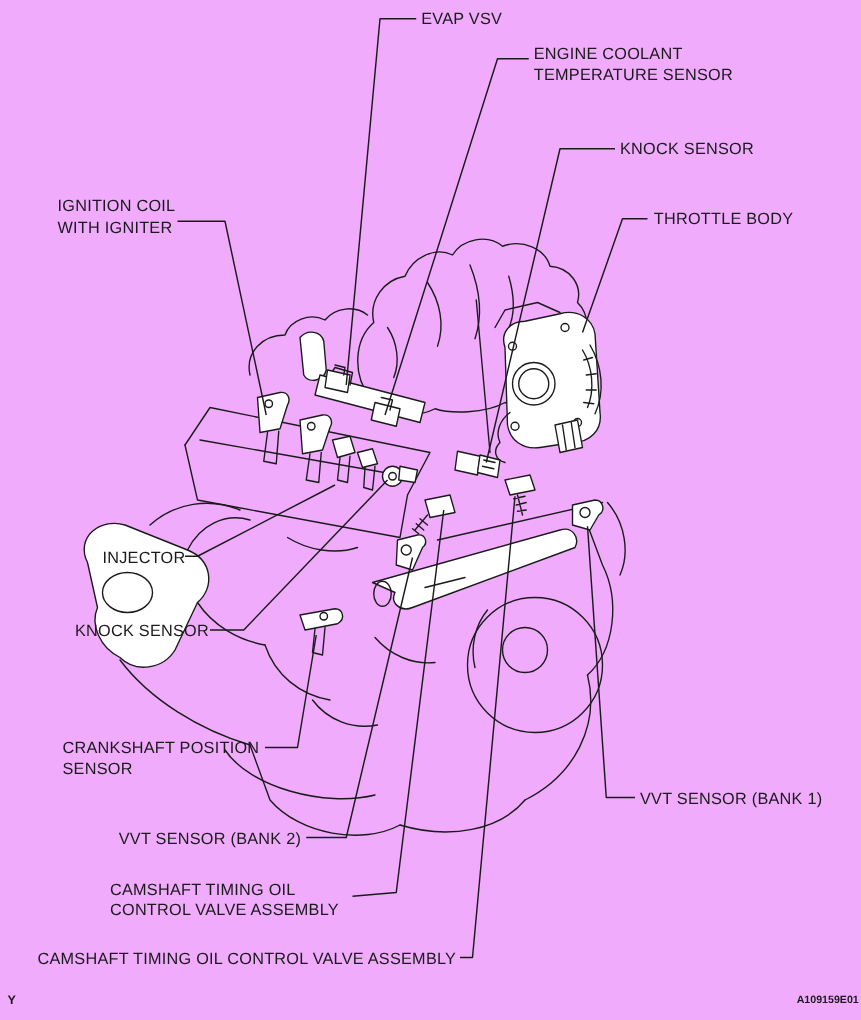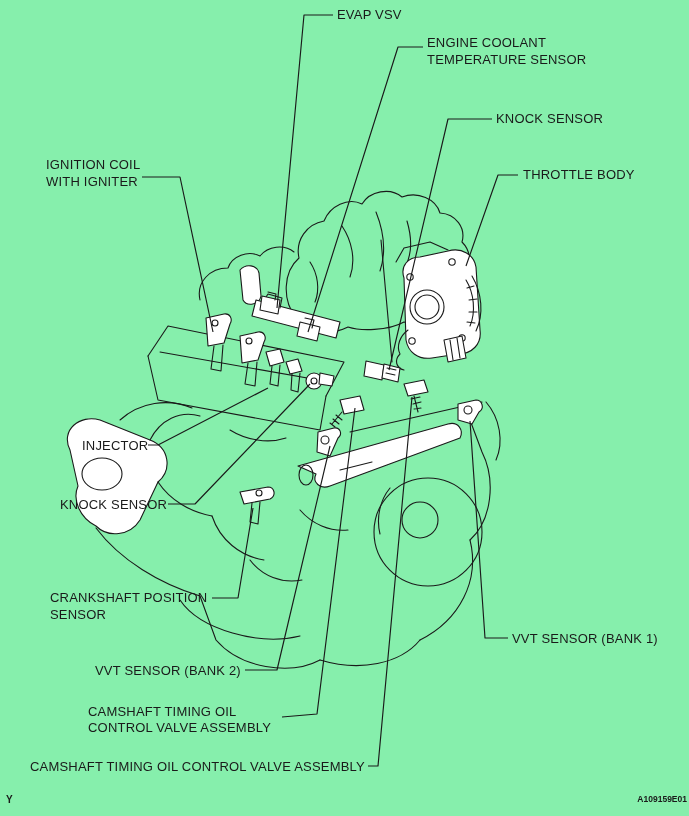--- a/index.html
+++ b/index.html
@@ -1,16 +1,16 @@
 <!DOCTYPE html>
 <html><head>
 <meta charset="utf-8">
 <style>
   html,body{margin:0;padding:0;background:#ffffff;}
-  .page{position:relative;width:689px;height:816px;background:#86efac;overflow:hidden;}
+  .page{position:relative;width:689px;height:816px;background:#f0abfc;overflow:hidden;}
   svg{display:block;}
   .lbl{font-family:"Liberation Sans",sans-serif;font-size:13px;fill:#1a1a1a;letter-spacing:.2px;}
   .corner{font-family:"Liberation Sans",sans-serif;font-size:10px;font-weight:bold;fill:#1a1a1a;}
   .figcode{font-family:"Liberation Sans",sans-serif;font-size:8.5px;font-weight:bold;fill:#1a1a1a;}
   .art{stroke:#1a1a1a;stroke-width:1.1;fill:none;stroke-linecap:round;stroke-linejoin:round;}
   .artf{stroke:#1a1a1a;stroke-width:1.1;fill:#ffffff;stroke-linejoin:round;}
   .leader{stroke:#1a1a1a;stroke-width:1.15;fill:none;stroke-linejoin:round;}
 </style>
 </head>
 <body>

